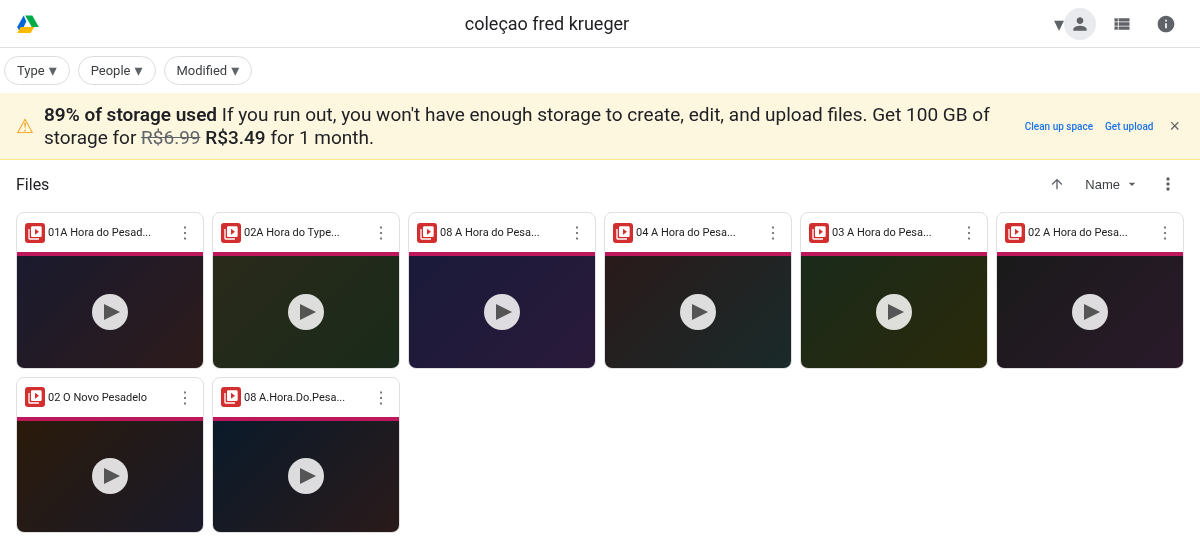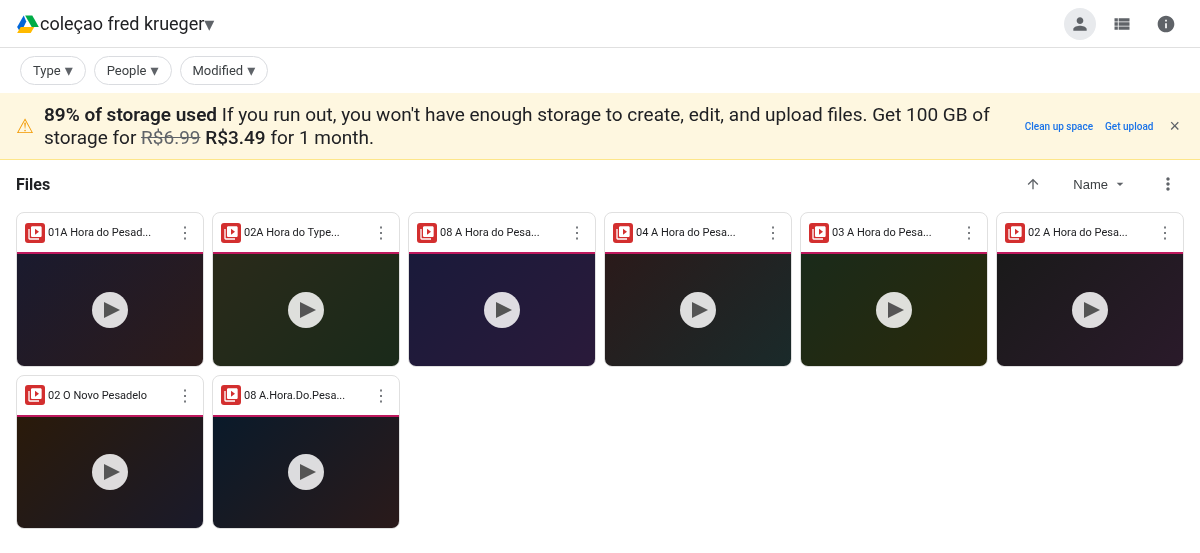--- a/index.html
+++ b/index.html
@@ -1,53 +1,53 @@
 <!DOCTYPE html>
 <html><head>
   <meta charset="utf-8">
   <style>
     * { box-sizing: border-box; margin: 0; padding: 0; }
     body { font-family: 'Google Sans', Roboto, Arial, sans-serif; background: #fff; color: #202124; font-size: 14px; }
 
     
     .header { display: flex; align-items: center; padding: 8px 16px; border-bottom: 1px solid #e0e0e0; height: 48px; }
-    .header-title { display: flex; align-items: center; gap: 0; font-size: 18px; color: #202124; flex: 1; }
+    .header-title { display: flex; align-items: center; gap: 6px; font-size: 18px; color: #202124; flex: 1; justify-content: space-between; }
     .header-title span { font-weight: 400; }
     .header-dropdown-icon { font-size: 20px; color: #5f6368; cursor: pointer; }
     .header-icons { display: flex; align-items: center; gap: 8px; }
     .header-icon-btn { width: 36px; height: 36px; border-radius: 50%; display: flex; align-items: center; justify-content: center; cursor: pointer; color: #5f6368; border: none; background: none; font-size: 18px; }
 
     
-    .filters-bar { display: flex; align-items: center; gap: 8px; padding: 8px 20px; }
+    .filters-bar { display: flex; align-items: center; gap: 8px; padding: 8px 4px; }
     .filter-chip { display: flex; align-items: center; gap: 4px; padding: 4px 12px; border: 1px solid #dadce0; border-radius: 16px; cursor: pointer; font-size: 13px; color: #3c4043; background: #fff; }
     .filter-chip-arrow { font-size: 16px; color: #5f6368; }
 
     
     .banner { display: flex; align-items: center; padding: 10px 16px; background: #fef7e0; border-bottom: 1px solid #fde68a; gap: 10px; }
     .banner-warning-icon { color: #f29900; font-size: 20px; flex-shrink: 0; }
     .banner-text { flex: 1; font-size: 19px; color: #202124; }
     .banner-text .storage-percent { font-weight: 600; }
     .banner-text .price-old { text-decoration: line-through; color: #5f6368; }
     .banner-text .price-new { font-weight: 500; }
     .banner-actions { display: flex; align-items: center; gap: 12px; }
     .banner-link { font-size: 10px; color: #1a73e8; cursor: pointer; font-weight: 500; white-space: nowrap; }
     .banner-close { font-size: 18px; color: #5f6368; cursor: pointer; padding: 4px; border-radius: 50%; border: none; background: none; }
 
     
     .files-section { padding: 8px 16px; }
     .files-header { display: flex; align-items: center; justify-content: space-between; margin-bottom: 12px; }
-    .files-title { font-size: 16px; color: #202124; font-weight: 700; }
-    .files-controls { display: flex; align-items: center; gap: 16px; }
+    .files-title { font-size: 16px; color: #202124; font-weight: 400; }
+    .files-controls { display: flex; align-items: center; gap: 4px; }
     .sort-btn { display: flex; align-items: center; gap: 4px; font-size: 13px; color: #3c4043; cursor: pointer; padding: 4px 8px; border-radius: 4px; border: none; background: none; }
     .more-btn { width: 32px; height: 32px; border-radius: 50%; display: flex; align-items: center; justify-content: center; cursor: pointer; color: #5f6368; border: none; background: none; font-size: 18px; }
 
     
     .files-grid { display: grid; grid-template-columns: repeat(6, 1fr); gap: 8px; }
     .file-card { border: 1px solid #e0e0e0; border-radius: 8px; overflow: hidden; cursor: pointer; background: #fff; }
-    .file-card-header { display: flex; align-items: center; padding: 8px; gap: 3px; border-bottom: 2px solid #be185d; }
+    .file-card-header { display: flex; align-items: center; padding: 8px; gap: 3px; border-bottom: 4px solid #be185d; }
     .file-icon { width: 20px; height: 20px; background: #d32f2f; border-radius: 3px; display: flex; align-items: center; justify-content: center; flex-shrink: 0; }
     .file-name { font-size: 11px; color: #202124; flex: 1; overflow: hidden; text-overflow: ellipsis; white-space: nowrap; }
     .file-more { color: #5f6368; cursor: pointer; font-size: 16px; padding: 2px; border-radius: 50%; border: none; background: none; flex-shrink: 0; }
     .file-thumb { position: relative; width: 100%; padding-bottom: 60%; background: #1a1a2e; }
     .file-thumb-inner { position: absolute; inset: 0; display: flex; align-items: center; justify-content: center; }
     .play-btn { width: 36px; height: 36px; background: rgba(255,255,255,0.85); border-radius: 50%; display: flex; align-items: center; justify-content: center; }
     .play-icon { width: 0; height: 0; border-style: solid; border-width: 8px 0 8px 16px; border-color: transparent transparent transparent #555; margin-left: 3px; }
 
     
     .thumb-1 { background: linear-gradient(135deg, #1a1a2e 0%, #2d1b1b 100%); }

